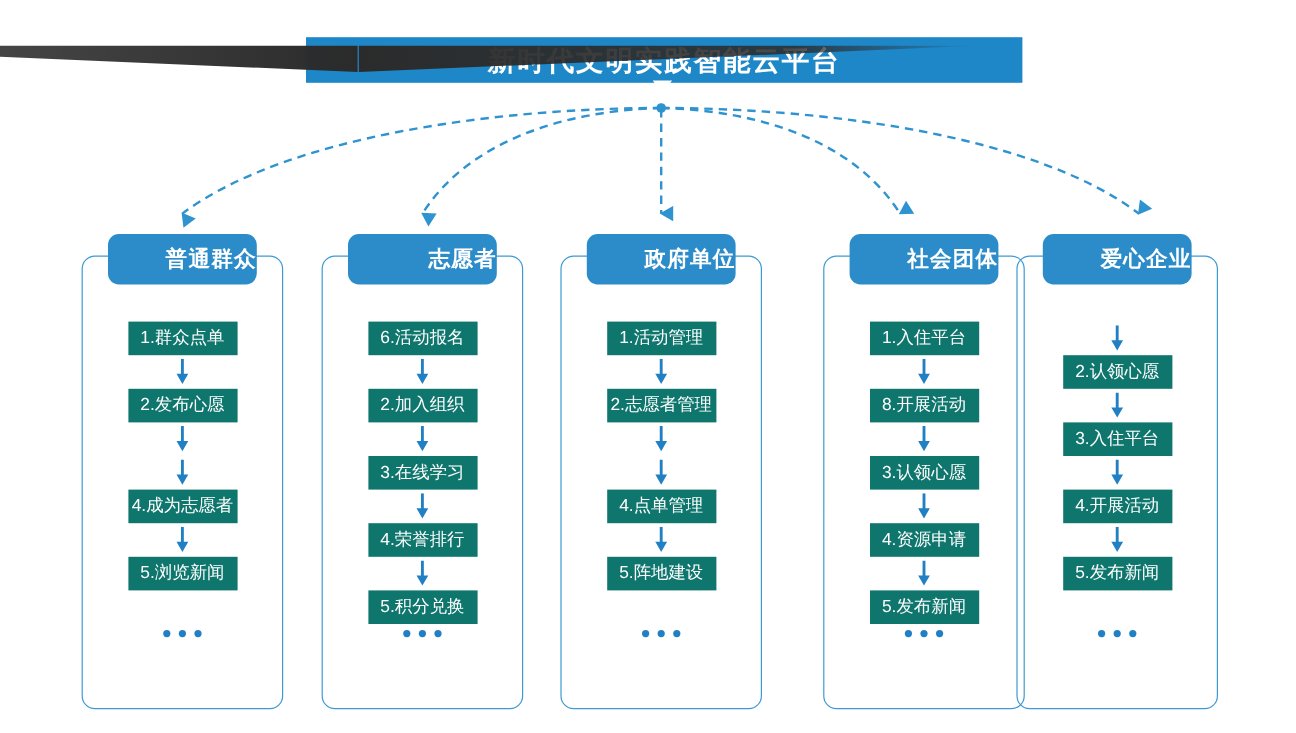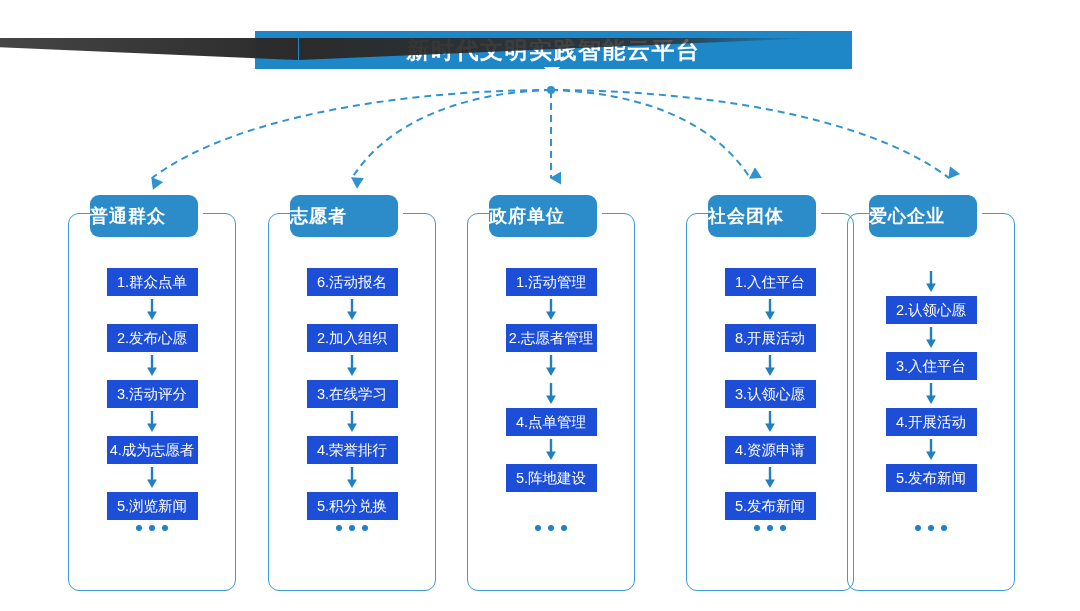--- a/index.html
+++ b/index.html
@@ -107,27 +107,27 @@
     top: 13px;
     left: 33px;
     width: 102px;
     height: 12px;
     background: #ffffff;
   }
   .col-header {
     position: absolute;
     left: 22px;
     top: 0px;
-    width: 108px;
+    width: 124px;
     height: 42px;
     background: #2c8cc9;
     border-radius: 9px;
     display: flex;
     align-items: center;
-    justify-content: flex-start;
+    justify-content: flex-end;
     box-sizing: border-box;
   }
   .col-header span {
     color: #ffffff;
     font-size: 18px;
     font-weight: bold;
     letter-spacing: 1px;
     line-height: 1;
   }
 
@@ -135,21 +135,21 @@
     position: absolute;
     left: 0;
     top: 73px;
     width: 168px;
   }
   .item-chip {
     position: relative;
     margin: 0 auto;
     width: 91px;
     height: 28px;
-    background: #1d4ed8;
+    background: #0f766e;
     display: flex;
     align-items: center;
     justify-content: center;
     box-sizing: border-box;
   }
   .item-chip span {
     color: #ffffff;
     font-size: 14.5px;
     line-height: 1;
     white-space: nowrap;
@@ -253,23 +253,20 @@
           </div>
         <div class="item-chip">
             <span>2.发布心愿</span>
           </div>
         <div class="item-gap">
             <svg class="arrow" viewBox="0 0 11 22">
               <path d="M5.5,0 L5.5,14" stroke="#2180c4" stroke-width="2.4" fill="none"></path>
               <path d="M0.6,12.5 L10.4,12.5 L5.5,21 Z" fill="#2180c4"></path>
             </svg>
           </div>
-        <div class="item-chip">
-            <span>3.活动评分</span>
-          </div>
         <div class="item-gap">
             <svg class="arrow" viewBox="0 0 11 22">
               <path d="M5.5,0 L5.5,14" stroke="#2180c4" stroke-width="2.4" fill="none"></path>
               <path d="M0.6,12.5 L10.4,12.5 L5.5,21 Z" fill="#2180c4"></path>
             </svg>
           </div>
         <div class="item-chip">
             <span>4.成为志愿者</span>
           </div>
         <div class="item-gap">

